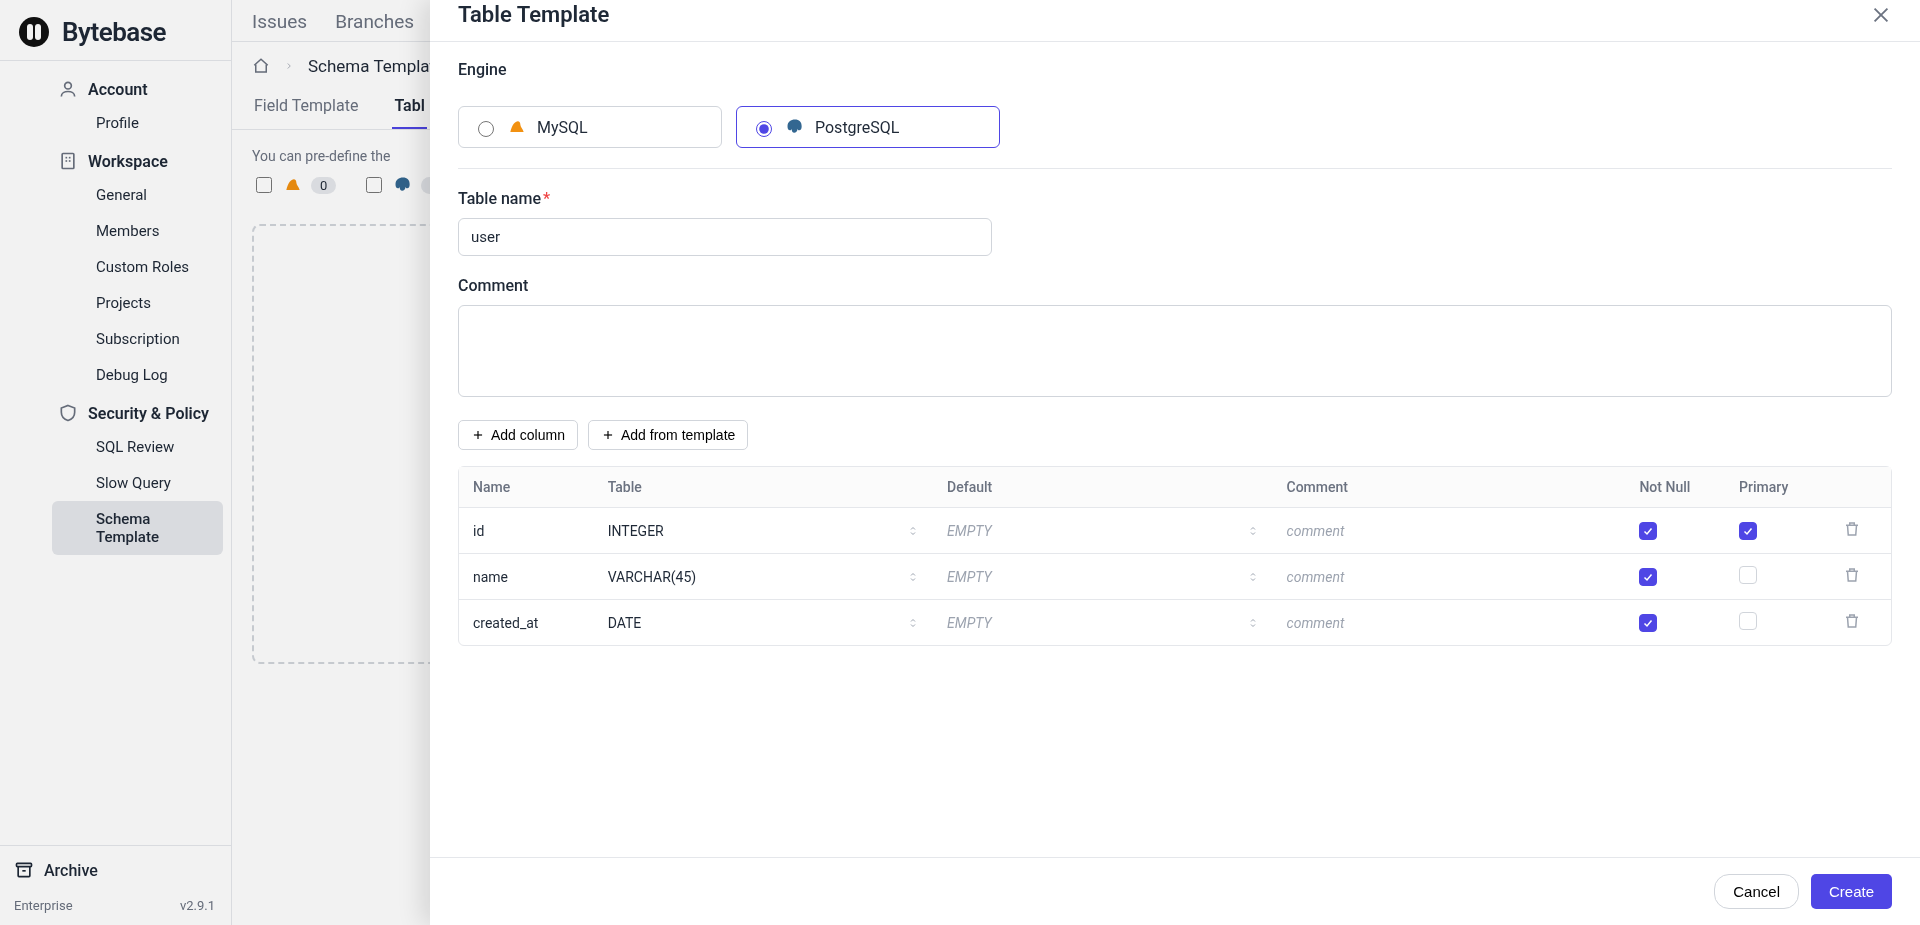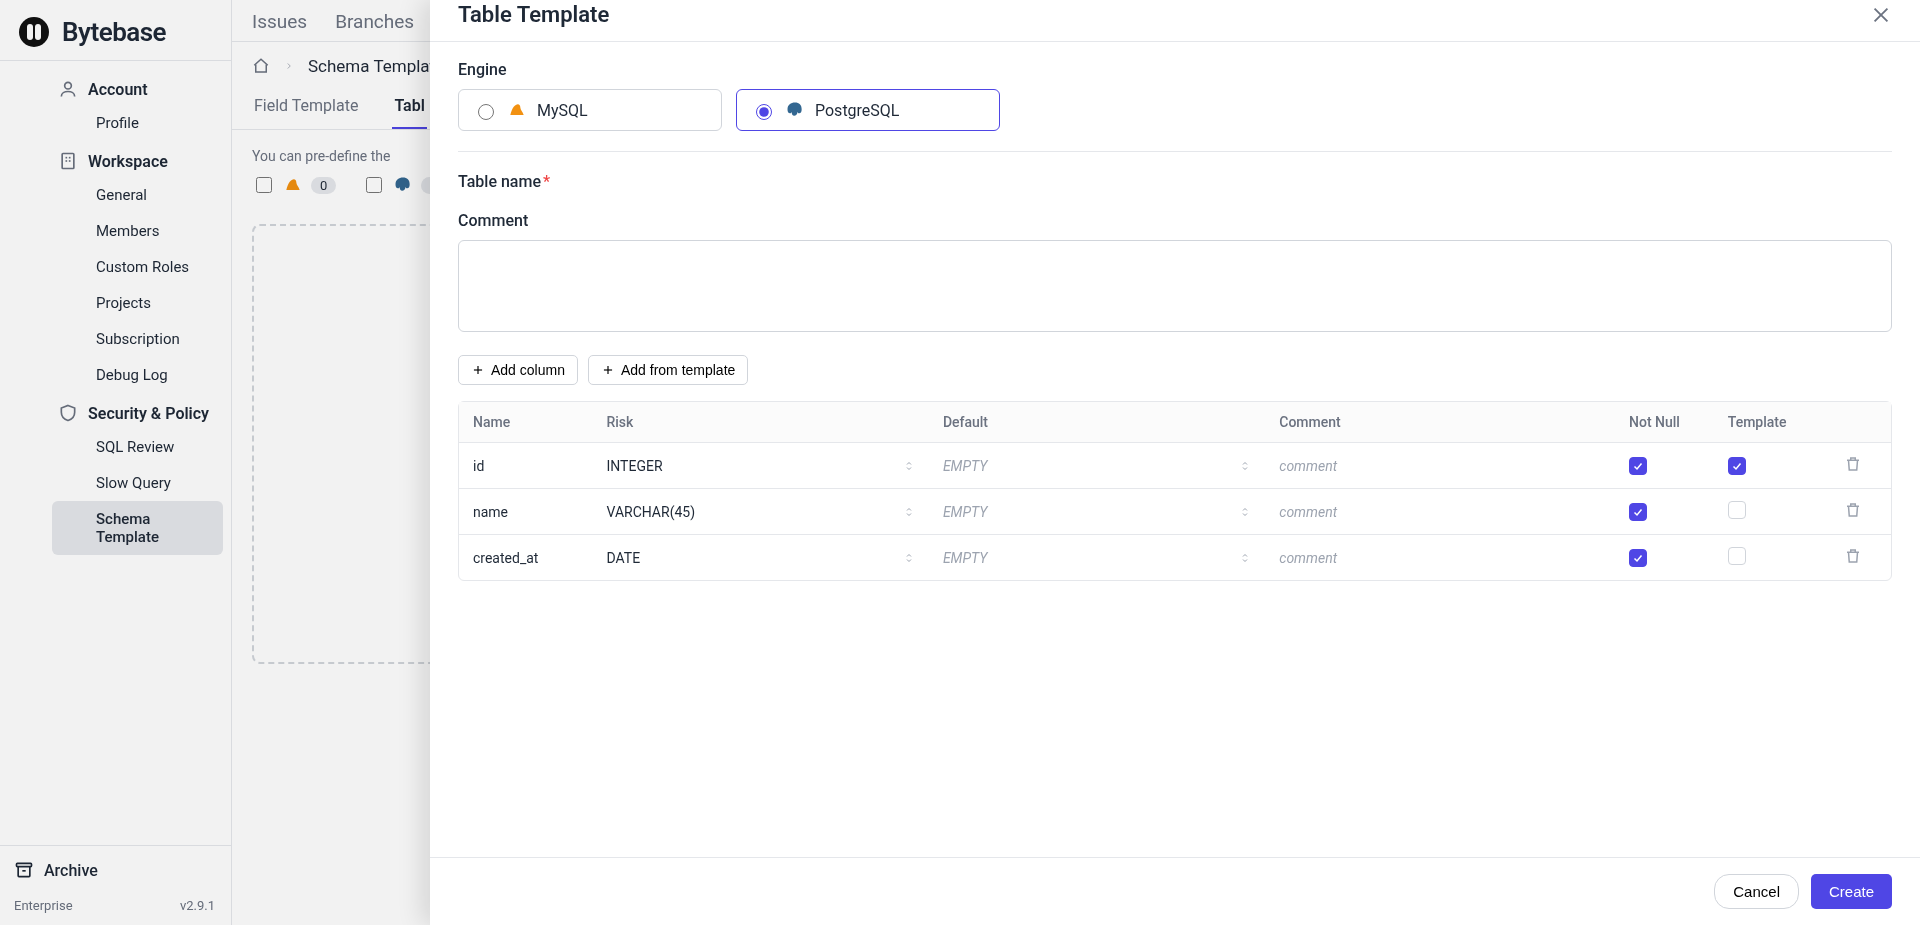--- a/index.html
+++ b/index.html
@@ -205,20 +205,21 @@
   .engine-opt {
     flex: 0 0 264px;
     border: 1px solid var(--border-medium);
     border-radius: 6px;
     padding: 10px 14px;
     display: flex;
     align-items: center;
     gap: 10px;
     cursor: pointer;
     font-size: 16px;
+    margin-top: 17px;
   }
   .engine-opt.selected { border-color: var(--accent); }
   .engine-opt input[type=radio] { width: 16px; height: 16px; accent-color: var(--accent); }
   .divider { height: 1px; background: var(--border-color); margin: 8px 0 20px 0; }
   .req { color: var(--danger); margin-left: 2px; }
   .text-input, .textarea {
     width: 100%;
     border: 1px solid var(--border-medium);
     border-radius: 6px;
     padding: 9px 12px;
@@ -456,20 +457,21 @@
         <span>PostgreSQL</span>
       </label>
     </div>
 
     <div class="divider"></div>
 
     <div class="field-block">
       <div class="form-label">
         <span>Table name</span><span class="req">*</span>
       </div>
+      <input class="text-input half" type="text" value="user" style="">
     </div>
 
     <div class="field-block">
       <div class="form-label">Comment</div>
       <textarea class="textarea" style=""></textarea>
     </div>
 
     <div class="btn-row">
       <button class="btn">
         <svg viewBox="0 0 24 24" fill="none" stroke="currentColor" stroke-width="2">
@@ -484,25 +486,25 @@
             <line x1="5" y1="12" x2="19" y2="12"></line>
           </svg>
         <span>Add from template</span>
       </button>
     </div>
 
     <table class="cols">
       <thead>
         <tr>
           <th class="col-name">Name</th>
-          <th class="col-type">Risk</th>
+          <th class="col-type">Table</th>
           <th class="col-default">Default</th>
           <th class="col-comment">Comment</th>
           <th class="col-notnull">Not Null</th>
-          <th class="col-primary">Template</th>
+          <th class="col-primary">Primary</th>
           <th class="col-actions"></th>
         </tr>
       </thead>
       <tbody id="columns-tbody">
           <tr>
             <td class="col-name">id</td>
             <td class="col-type">
               <div class="cell-inline">
                 <span>INTEGER</span>
                 <svg class="sort-icon" viewBox="0 0 24 24" fill="none" stroke="currentColor" stroke-width="2">

